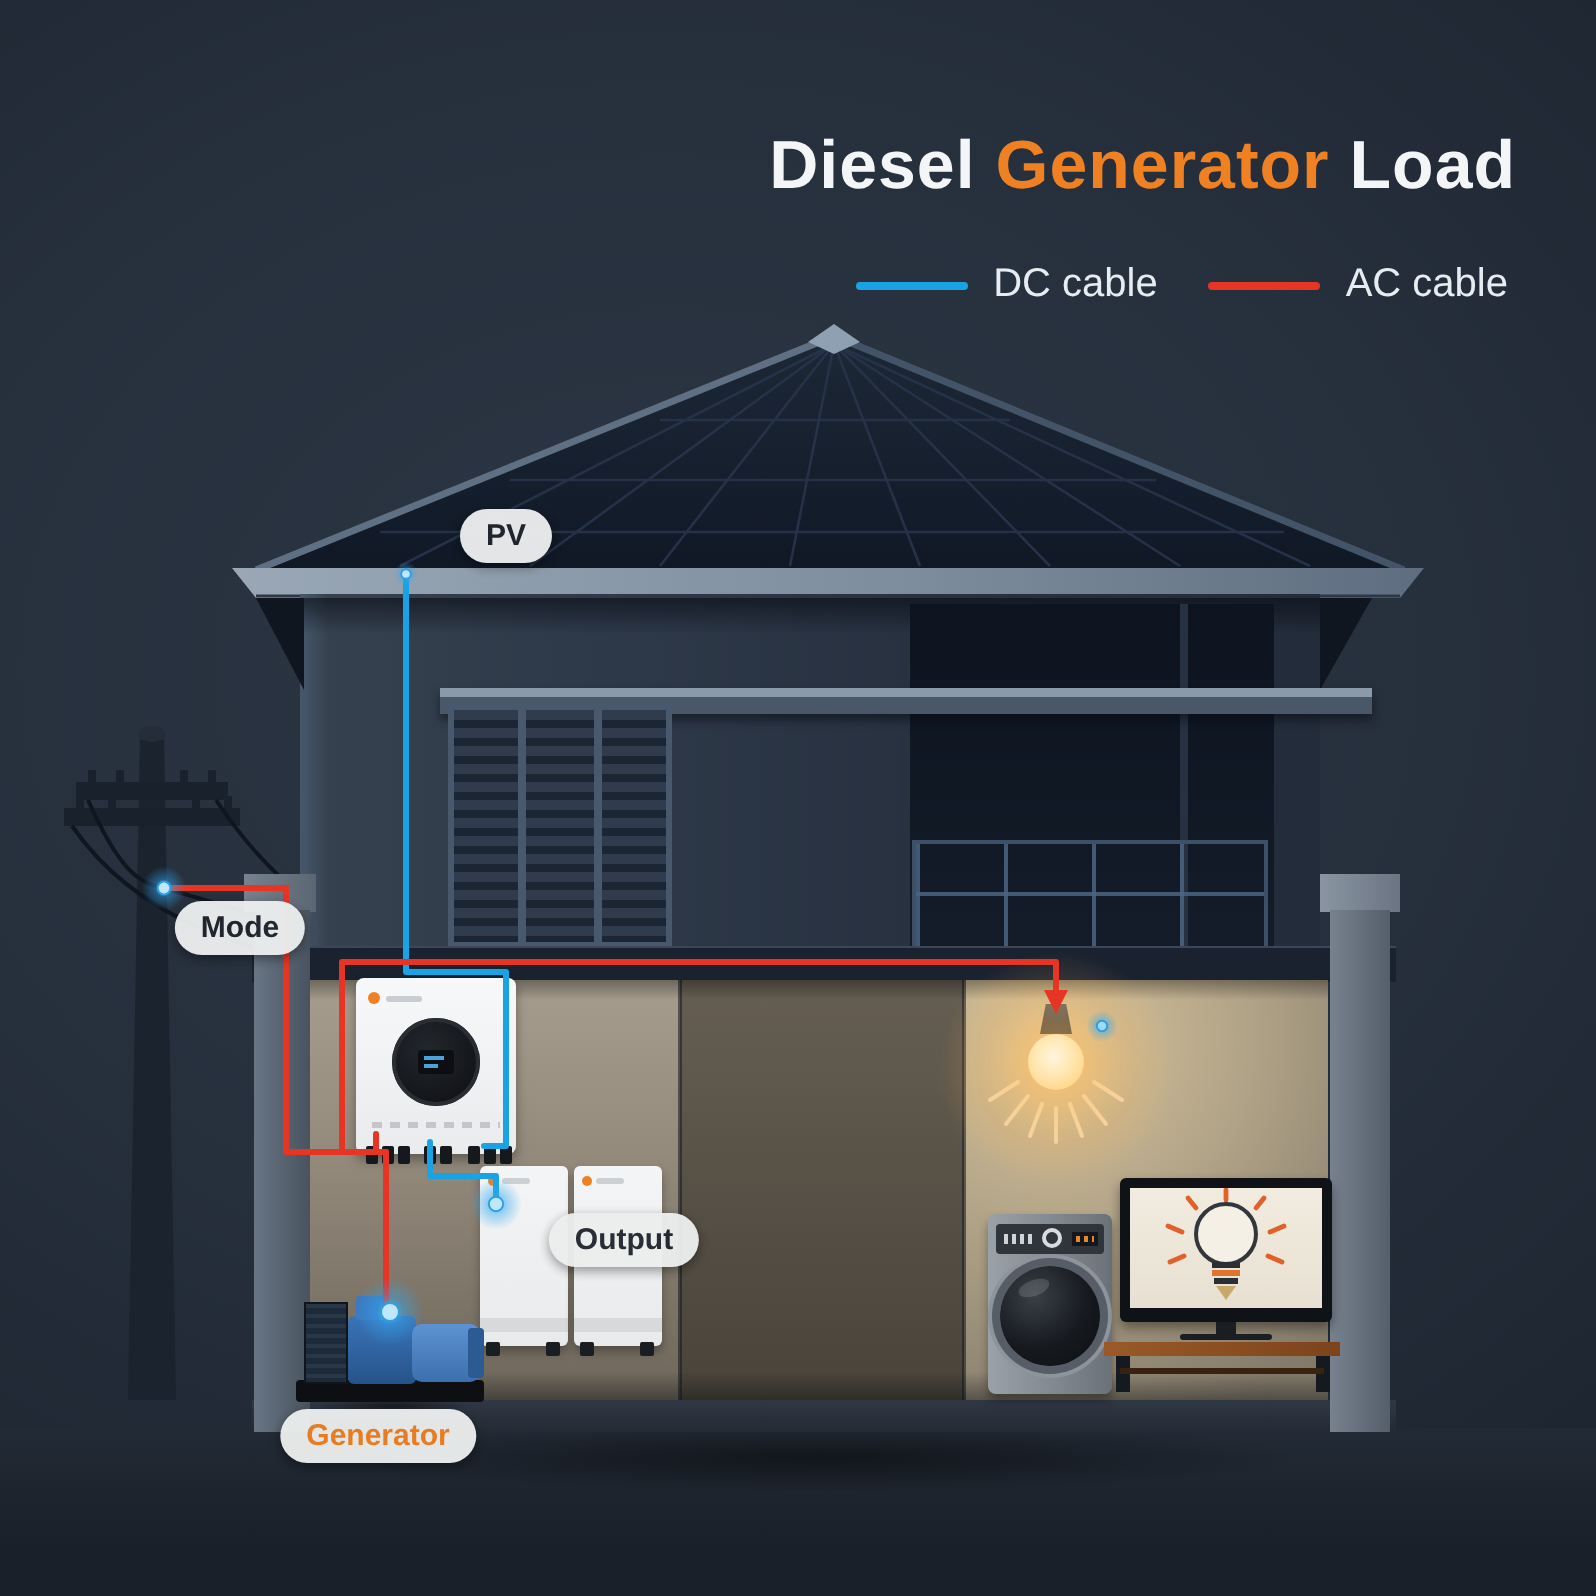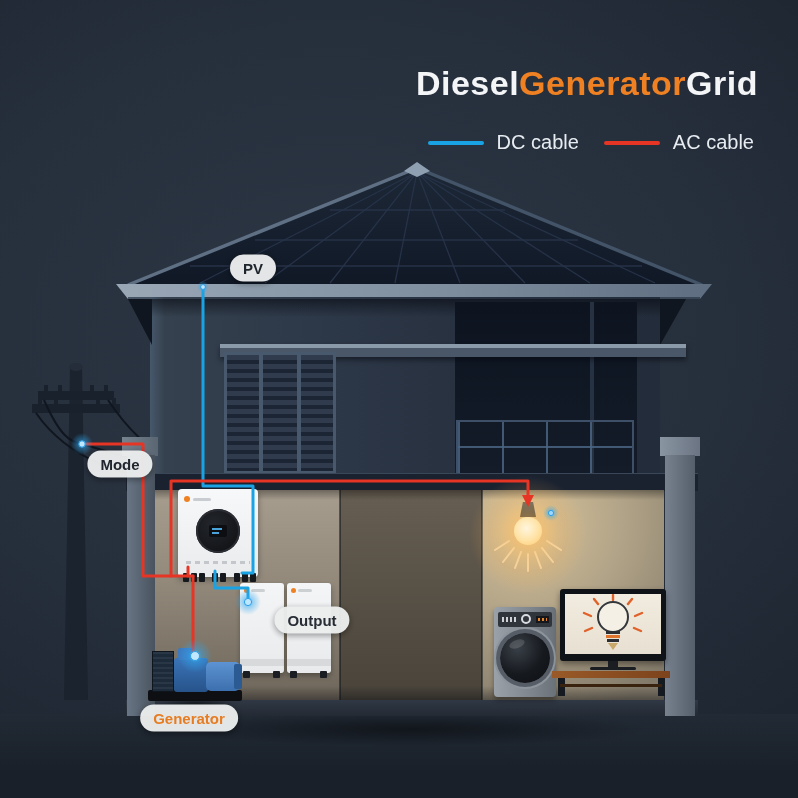--- a/index.html
+++ b/index.html
@@ -7,21 +7,21 @@
     --title-white:#f3f5f7; --pill-bg:#eceeee; --pill-text:#21262e; --bulb-glow:#ffc96e;
   }
   html,body{margin:0;padding:0;background:#11161d;}
   #scene{position:relative;width:798px;height:798px;overflow:hidden;
     font-family:"Liberation Sans",sans-serif;
     background:radial-gradient(120% 95% at 42% 42%, #2d3745 0%, #262f3c 40%, #1c242f 75%, #161d26 100%);}
   .abs{position:absolute;}
   svg.layer{position:absolute;left:0;top:0;width:798px;height:798px;}
 
   
-  .title{top:64px;right:40px;display:flex;font-size:34px;font-weight:bold;letter-spacing:.5px;color:var(--title-white);}
+  .title{top:64px;right:40px;display:flex;gap:10px;font-size:34px;font-weight:bold;letter-spacing:.5px;color:var(--title-white);}
   .title .accent{color:var(--accent-orange);}
   .legend{top:131px;right:44px;display:flex;align-items:center;gap:13px;font-size:20px;color:#e7ecf1;}
   .legend .bar{width:56px;height:4px;border-radius:2px;}
   .bar.dc{background:var(--dc-blue);} .bar.ac{background:var(--ac-red);}
 
   
   .wall-main{left:150px;top:297px;width:510px;height:180px;
     background:linear-gradient(90deg,#36424f 0%,#2e3949 28%,#273140 62%,#232c3a 100%);}
   .wall-left-hl{left:150px;top:297px;width:14px;height:180px;background:linear-gradient(90deg,#47586c,#36424f);}
   .eave-shadow{left:150px;top:299px;width:510px;height:18px;background:linear-gradient(rgba(8,12,20,.6),rgba(8,12,20,0));}
@@ -358,21 +358,21 @@
   <div class="abs pill" style="left:120px;top:464px">
     <span>Mode</span></div>
   <div class="abs pill" style="left:312px;top:620px">
     <span>Output</span></div>
   <div class="abs pill orange" style="left:189px;top:718px">
     <span>Generator</span></div>
 
   <div class="abs title">
     <span>Diesel</span>
     <span class="accent">Generator</span>
-    <span>Grid</span>
+    <span>Load</span>
   </div>
   <div class="abs legend">
     <span class="bar dc"></span>
     <span>DC cable</span>
     <span class="bar ac" style="margin-left:12px"></span>
     <span>AC cable</span>
   </div>
 
 </div>
 

